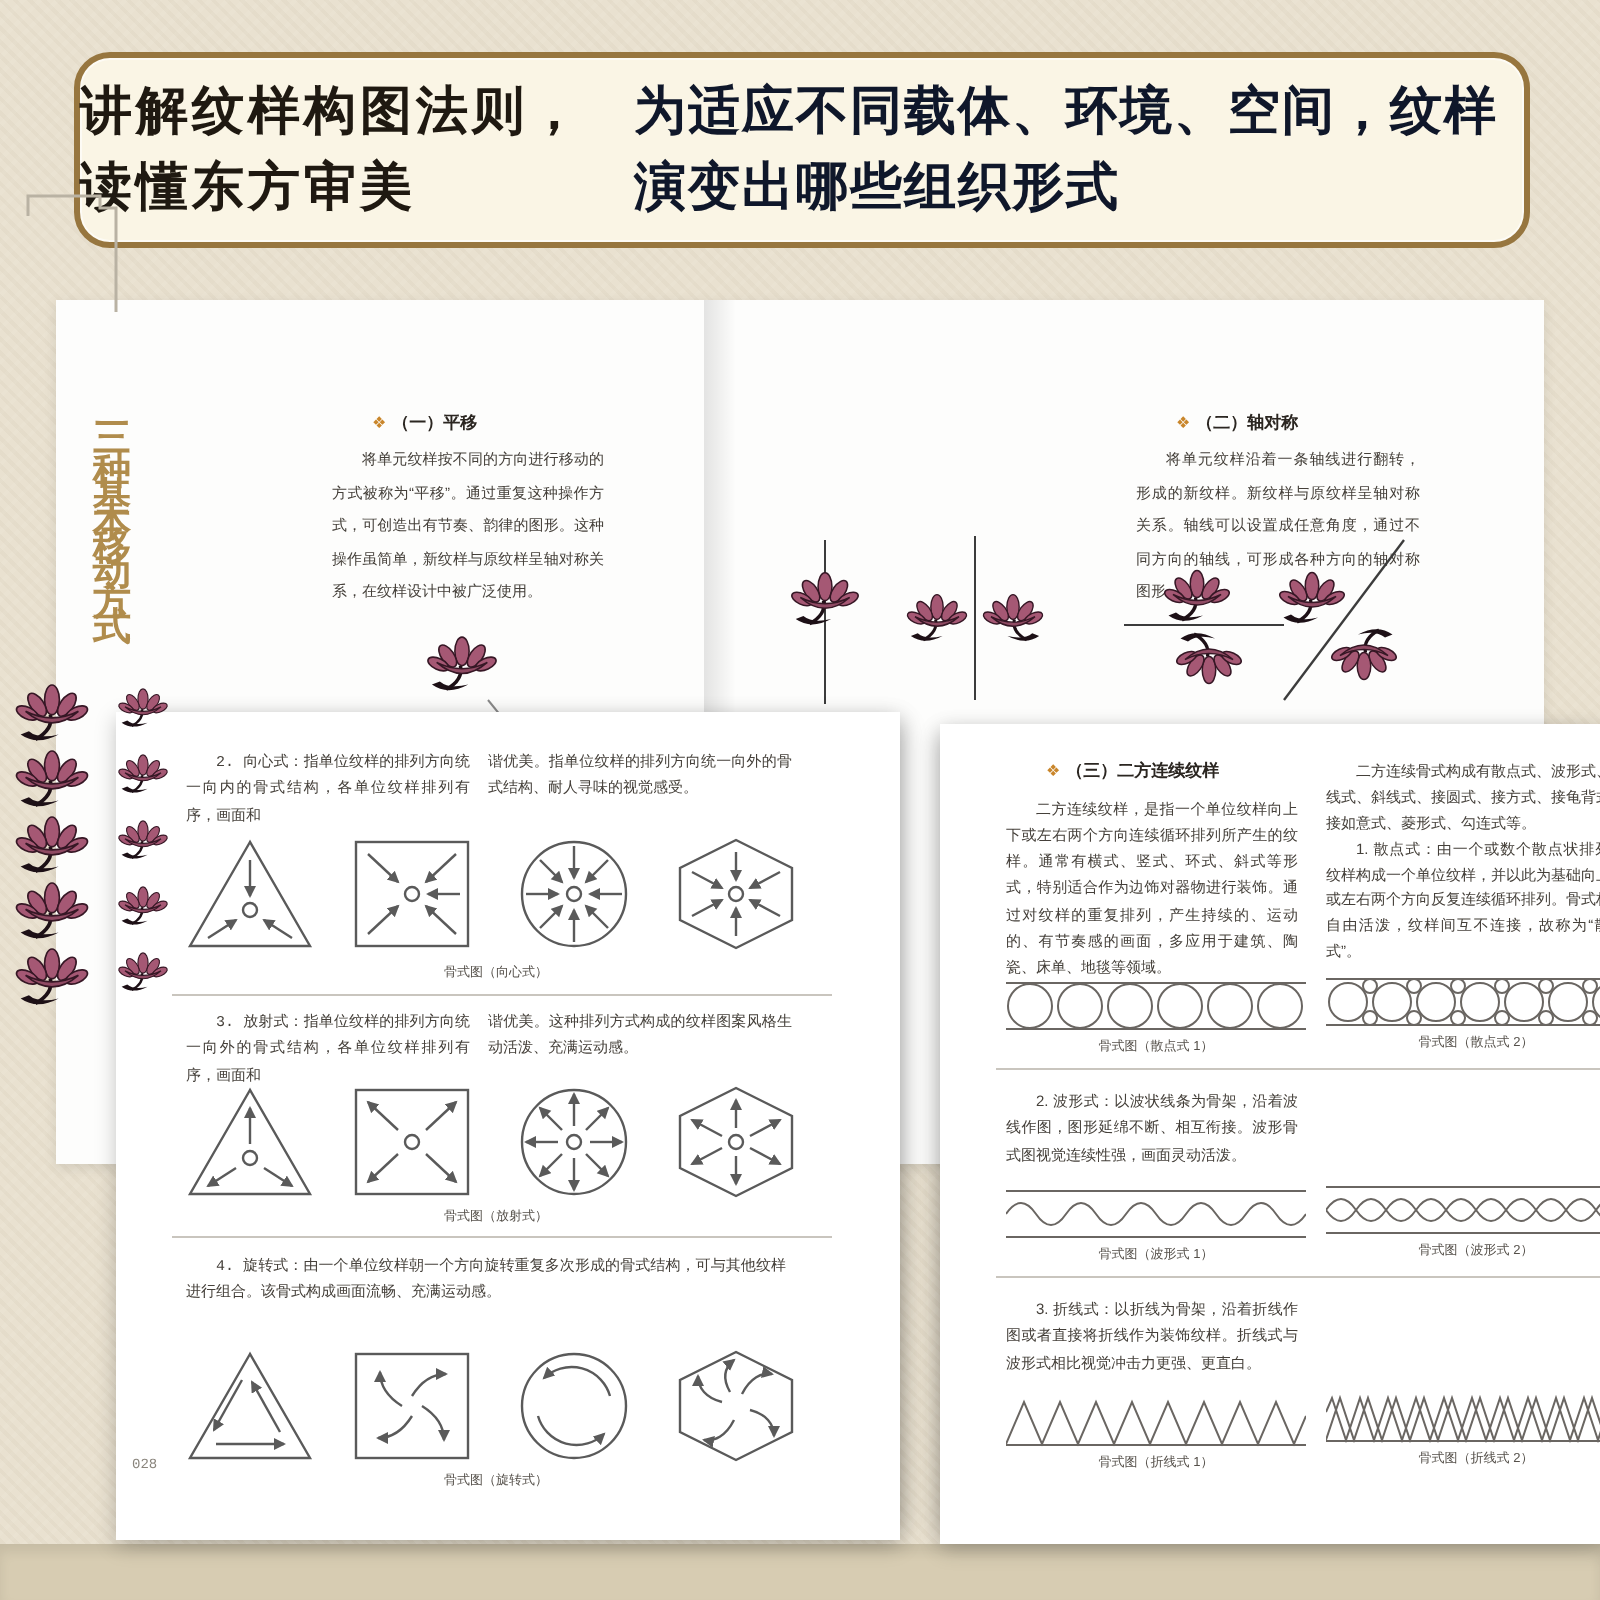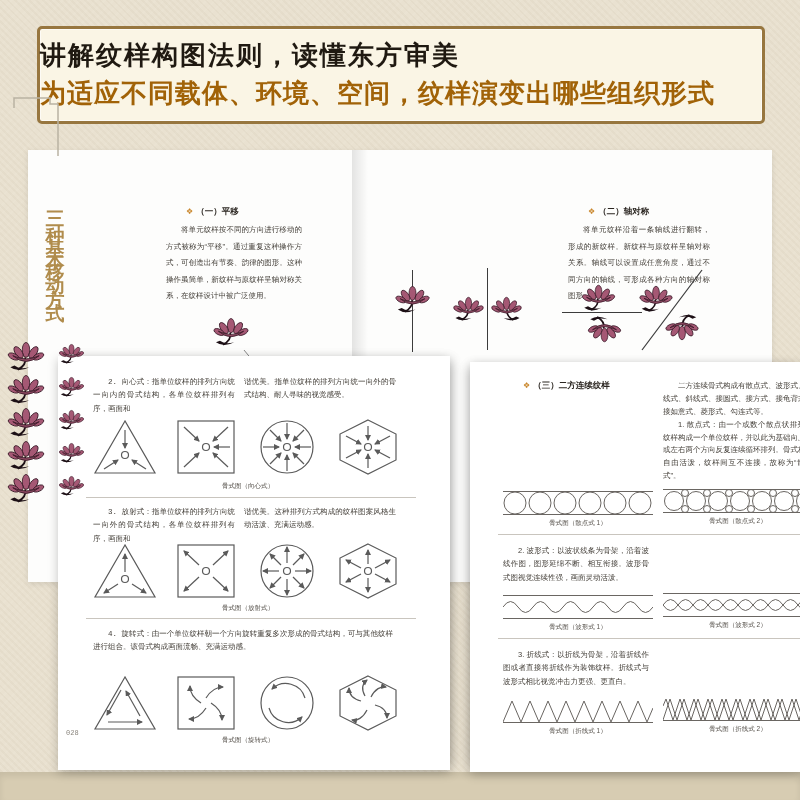--- a/index.html
+++ b/index.html
@@ -3,25 +3,25 @@
 <meta charset="utf-8">
 <style>
   html,body{margin:0;padding:0;}
   body{font-family:"Liberation Sans","DejaVu Sans",sans-serif;}
   #canvas{position:relative;width:800px;height:800px;overflow:hidden;
     background:#e9e1d0;
     background-image:repeating-linear-gradient(45deg,rgba(120,100,60,.04) 0 2px,transparent 2px 5px),
                      repeating-linear-gradient(-45deg,rgba(255,255,255,.05) 0 2px,transparent 2px 6px);}
   .abs{position:absolute;}
   
-  .banner{left:37px;top:26px;width:722px;height:92px;border:3px solid #97763f;border-radius:5px;
-    background:#faf5e5;display:flex;flex-direction:column;justify-content:center;
+  .banner{left:37px;top:26px;width:722px;height:92px;border:3px solid #97763f;border-radius:18px;
+    background:#faf5e5;display:flex;flex-direction:row;justify-content:center;align-items:center;
     box-shadow:inset 0 0 0 1px rgba(255,255,255,.6);}
   .banner .l1{font-size:26px;font-weight:bold;color:#1f1911;letter-spacing:2px;line-height:1.45;}
-  .banner .l2{font-size:26px;font-weight:bold;color:#a16207;letter-spacing:1px;line-height:1.45;}
+  .banner .l2{font-size:26px;font-weight:bold;color:#0f172a;letter-spacing:1px;line-height:1.45;}
   
   .side-label{left:42px;top:196px;width:26px;height:280px;writing-mode:vertical-rl;text-orientation:upright;
     font-size:19px;letter-spacing:13px;color:#b08c4c;font-weight:600;}
   
   .spread{left:28px;top:150px;width:744px;height:432px;background:#fdfdfc;
     box-shadow:0 2px 6px rgba(0,0,0,.10);}
   .fold{left:352px;top:150px;width:16px;height:432px;
     background:linear-gradient(to right,rgba(0,0,0,.10),rgba(0,0,0,0));}
   .pageBL{left:58px;top:356px;width:392px;height:414px;background:#ffffff;
     box-shadow:0 3px 10px rgba(0,0,0,.22),6px 0 12px -6px rgba(0,0,0,.25);z-index:3;overflow:hidden;font-family:Liberation Mono, monospace;}
@@ -278,20 +278,21 @@
       <path d="M26,27 C18,25 14,20 14,14" marker-end="url(#ah)"></path>
       <path d="M30,22 C26,15 27,10 32,6" marker-end="url(#ah)"></path>
     </svg>
     <div class="abs cap" style="left:35px;top:380px;width:310px">骨式图（旋转式）</div>
 
     <div class="abs pageno" style="left:8px;top:373px">028</div>
   </div>
 
   <div class="abs pageBR">
     <div class="abs secTitle" style="left:33px;top:18px"><span class="bullet">❖</span><span>（三）二方连续纹样</span></div>
+    <div class="abs txt2 ind" style="left:33px;top:36px;width:146px;line-height:1.75">二方连续纹样，是指一个单位纹样向上下或左右两个方向连续循环排列所产生的纹样。通常有横式、竖式、环式、斜式等形式，特别适合作为边饰对器物进行装饰。通过对纹样的重复排列，产生持续的、运动的、有节奏感的画面，多应用于建筑、陶瓷、床单、地毯等领域。</div>
     <div class="abs" style="left:193px;top:18px;width:150px">
       <div class="txt2 ind" style="line-height:1.72">二方连续骨式构成有散点式、波形式、折线式、斜线式、接圆式、接方式、接龟背式、接如意式、菱形式、勾连式等。</div>
       <div class="txt2 ind" style="line-height:1.72">1. 散点式：由一个或数个散点状排列的纹样构成一个单位纹样，并以此为基础向上下或左右两个方向反复连续循环排列。骨式构成自由活泼，纹样间互不连接，故称为“散点式”。</div>
     </div>
 
     <svg class="abs pat" style="left:33px;top:128px" width="150" height="26" viewBox="0 0 150 26">
       <line x1="0" y1="1.5" x2="150" y2="1.5"></line>
         <line x1="0" y1="24.5" x2="150" y2="24.5"></line>
       <circle cx="12" cy="13" r="11"></circle>
         <circle cx="37" cy="13" r="11"></circle>

